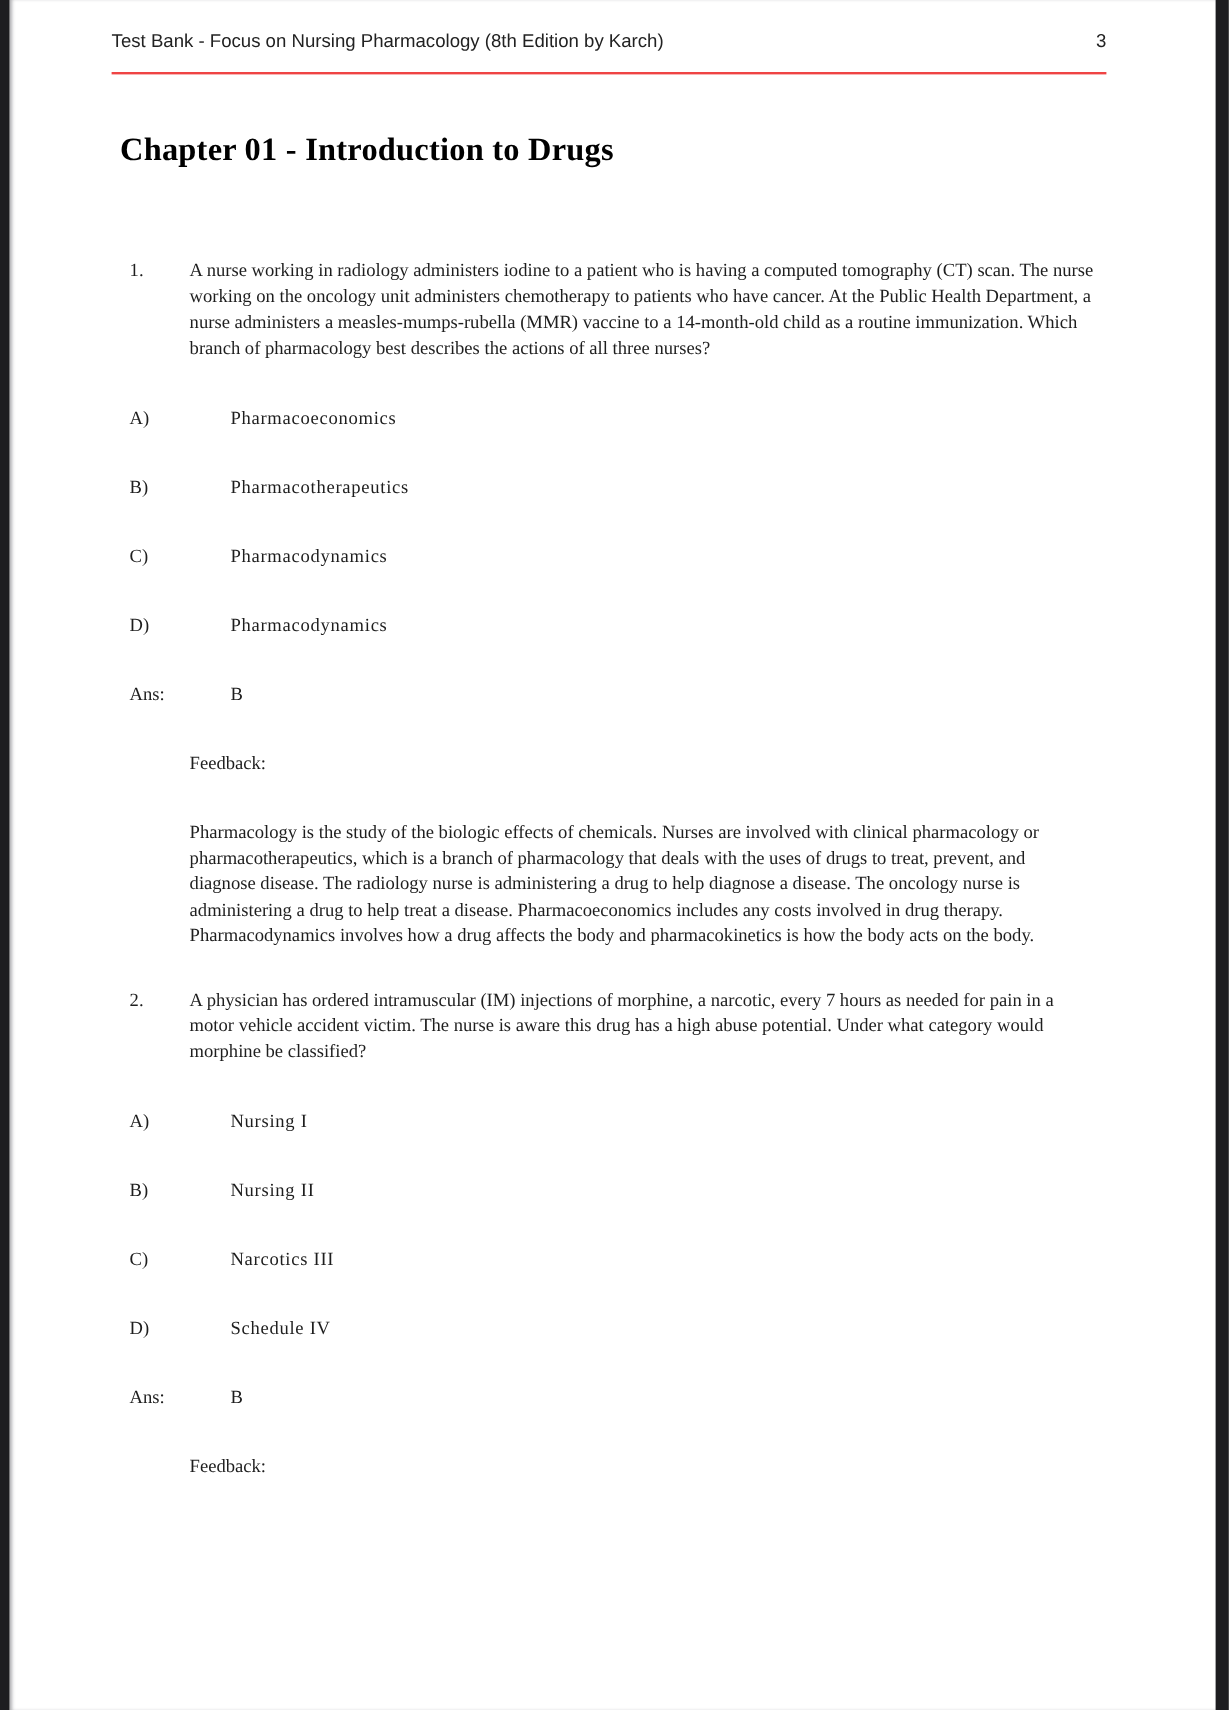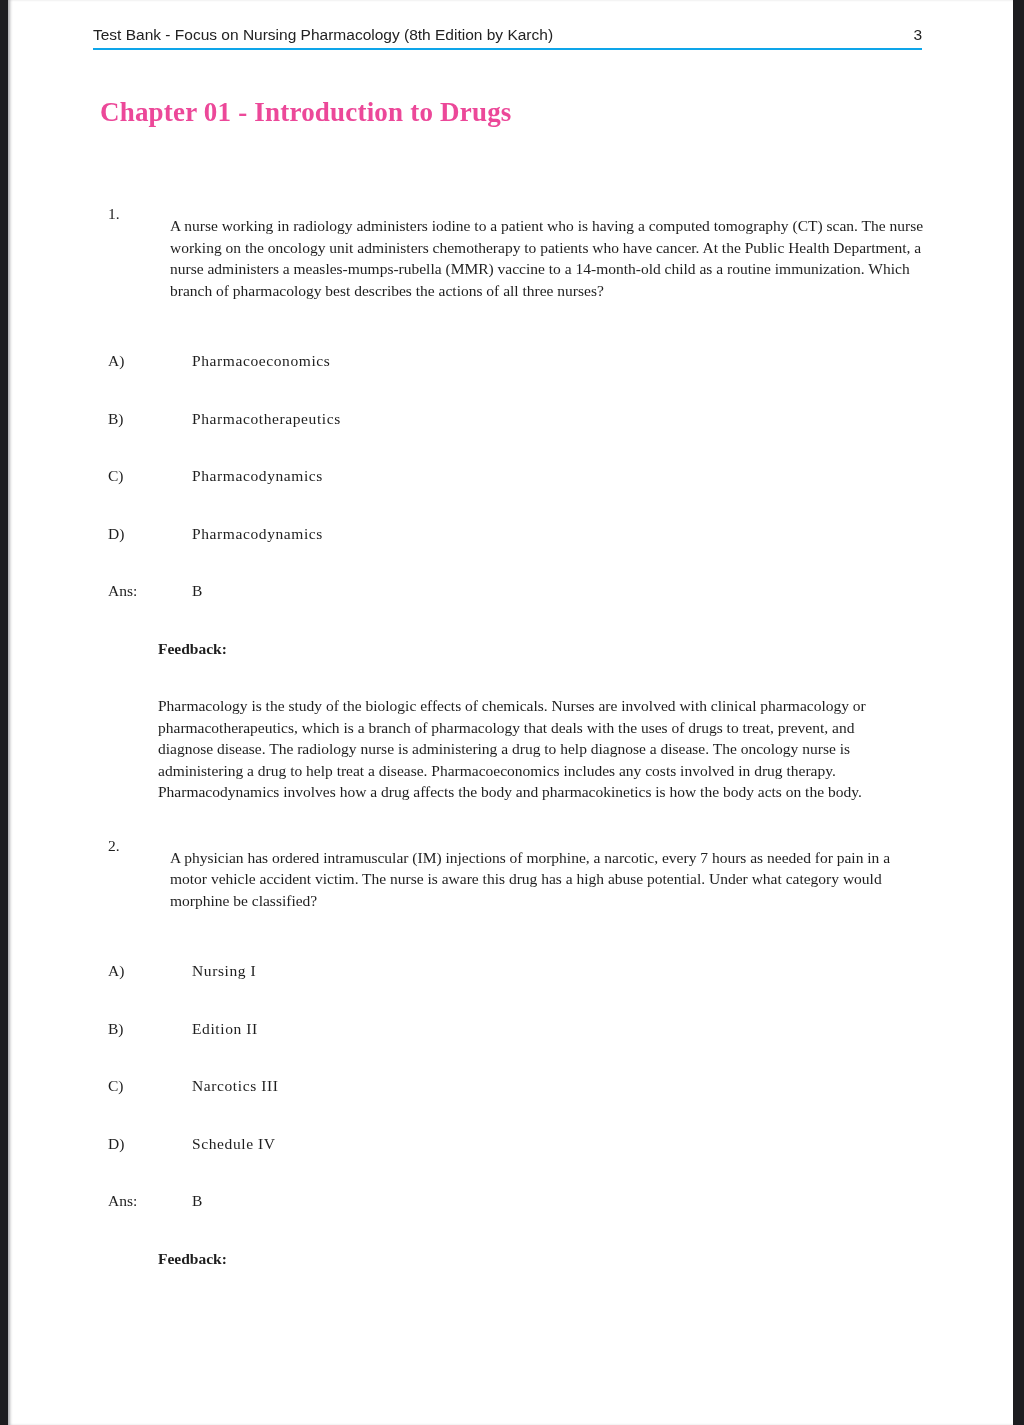--- a/index.html
+++ b/index.html
@@ -24,39 +24,39 @@
   }
   .header {
     margin: 0 91px 0 85px;
     display: flex;
     justify-content: space-between;
     align-items: flex-end;
     font-family: "Liberation Sans", sans-serif;
     font-size: 15.5px;
     line-height: 19px;
     color: #222222;
-    border-bottom: 2px solid #0ea5e9;
-    padding-bottom: 4px;
+    border-bottom: 2px solid #ef4444;
+    padding-bottom: 16px;
   }
   .chapter-title {
     margin: 47px 0 75px 92px;
     font-size: 27px;
     line-height: 31px;
     font-weight: bold;
-    color: #ec4899;
+    color: #000000;
     letter-spacing: 0.2px;
   }
   .question { padding-left: 100px; font-size: 15.5px; line-height: 21.5px; color: #1e1e1e; }
   .qtext-row { display: flex; margin-bottom: 37px; }
   .q-num { width: 50px; flex: none; }
-  .q-text { margin: 12px; width: 755px; }
+  .q-text { margin: 0; width: 755px; }
   .row { display: flex; margin-bottom: 36px; }
   .opt-label { width: 84px; flex: none; }
   .opt-text, .ans-value { letter-spacing: 0.6px; font-family: Liberation Serif, serif; }
-  .fb-head { margin: 0 0 36px 50px; font-weight: bold; }
+  .fb-head { margin: 0 0 36px 50px; font-weight: normal; }
   .fb-para { margin: 12px 0 32px 50px; width: 755px; }
 </style>
 </head>
 <body>
 
 <div class="page">
   <div class="header">
     <span>Test Bank - Focus on Nursing Pharmacology (8th Edition by Karch)</span>
     <span>3</span>
   </div>
@@ -102,21 +102,21 @@
       <p class="q-text">A physician has ordered intramuscular (IM) injections of morphine, a narcotic, every 7 hours as needed for pain in a motor vehicle accident victim. The nurse is aware this drug has a high abuse potential. Under what category would morphine be classified?</p>
     </div>
     <div class="options">
   <div class="row opt-row">
     <span class="opt-label">A)</span>
     <span class="opt-text">Nursing I</span>
   </div>
 
   <div class="row opt-row">
     <span class="opt-label">B)</span>
-    <span class="opt-text">Edition II</span>
+    <span class="opt-text">Nursing II</span>
   </div>
 
   <div class="row opt-row">
     <span class="opt-label">C)</span>
     <span class="opt-text">Narcotics III</span>
   </div>
 
   <div class="row opt-row">
     <span class="opt-label">D)</span>
     <span class="opt-text">Schedule IV</span>

